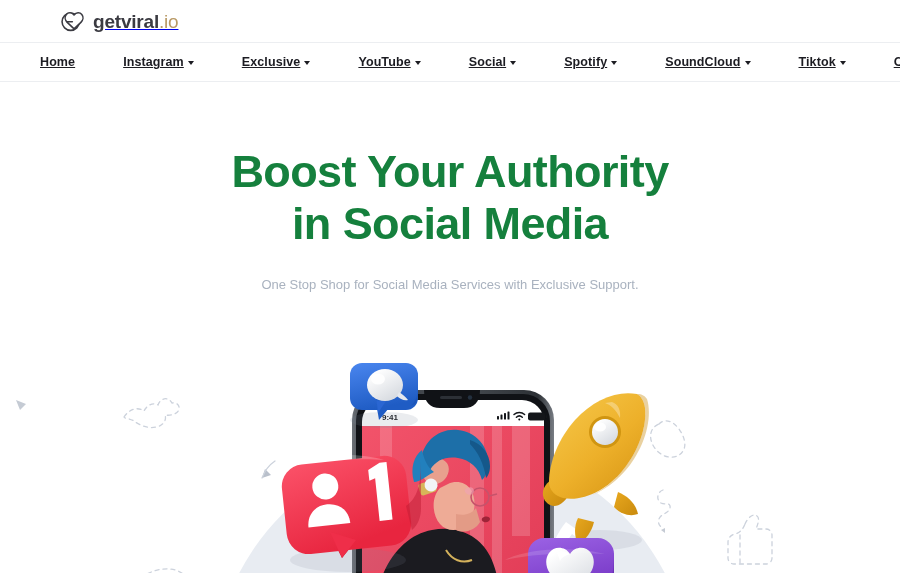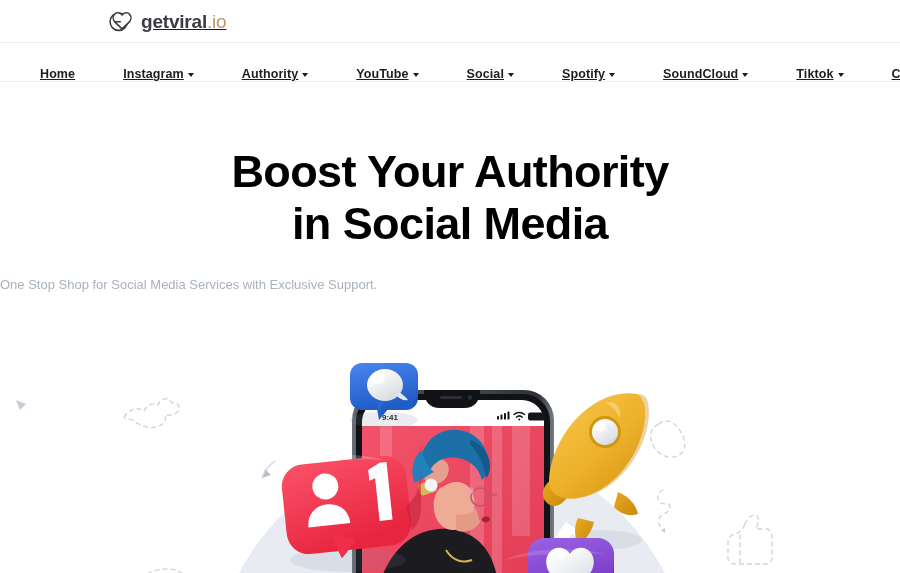--- a/index.html
+++ b/index.html
@@ -10,41 +10,41 @@
     background: #ffffff;
     font-family: "Liberation Sans", sans-serif;
     -webkit-font-smoothing: antialiased;
   }
 
   
   .topbar {
     height: 42px;
     display: flex;
     align-items: center;
-    padding-left: 108px;
+    padding-left: 60px;
     background: #fff;
   }
   .logo { display: flex; align-items: center; gap: 5px; }
   .logo-mark { width: 28px; height: 24px; display: block; }
   .logo-text {
     font-size: 19px;
     font-weight: 600;
     letter-spacing: -0.2px;
     color: #3b3b42;
     line-height: 1;
   }
   .logo-text .tld { color: #b99a66; font-weight: 500; }
 
   
   .navbar {
     height: 40px;
     border-top: 1px solid #eceef1;
     border-bottom: 1px solid #eceef1;
     display: flex;
-    align-items: flex-end;
+    align-items: center;
     padding-left: 40px;
     background: #fff;
   }
   .nav-item {
     display: inline-flex;
     align-items: center;
     gap: 4px;
     font-size: 12.5px;
     font-weight: 700;
     color: #1c1c22;
@@ -71,25 +71,25 @@
     height: 491px;
     overflow: hidden;
     background: #fff;
   }
   .hero-title {
     text-align: center;
     font-size: 45px;
     font-weight: 800;
     line-height: 1.16;
     letter-spacing: -0.6px;
-    color: #000000;
+    color: #15803d;
     margin-top: 64px;
   }
   .hero-sub {
-    text-align: left;
+    text-align: center;
     font-size: 13px;
     line-height: 1.55;
     color: #a9b2bf;
     margin-top: 25px;
     font-weight: 400;
   }
 
   
   .art {
     position: absolute;
@@ -116,21 +116,21 @@
 
 <nav class="navbar">
   <a class="nav-item" href="#">
       <span>Home</span>
     </a>
   <a class="nav-item" href="#">
       <span>Instagram</span>
       <i class="caret"></i>
     </a>
   <a class="nav-item" href="#">
-      <span>Authority</span>
+      <span>Exclusive</span>
       <i class="caret"></i>
     </a>
   <a class="nav-item" href="#">
       <span>YouTube</span>
       <i class="caret"></i>
     </a>
   <a class="nav-item" href="#">
       <span>Social</span>
       <i class="caret"></i>
     </a>

